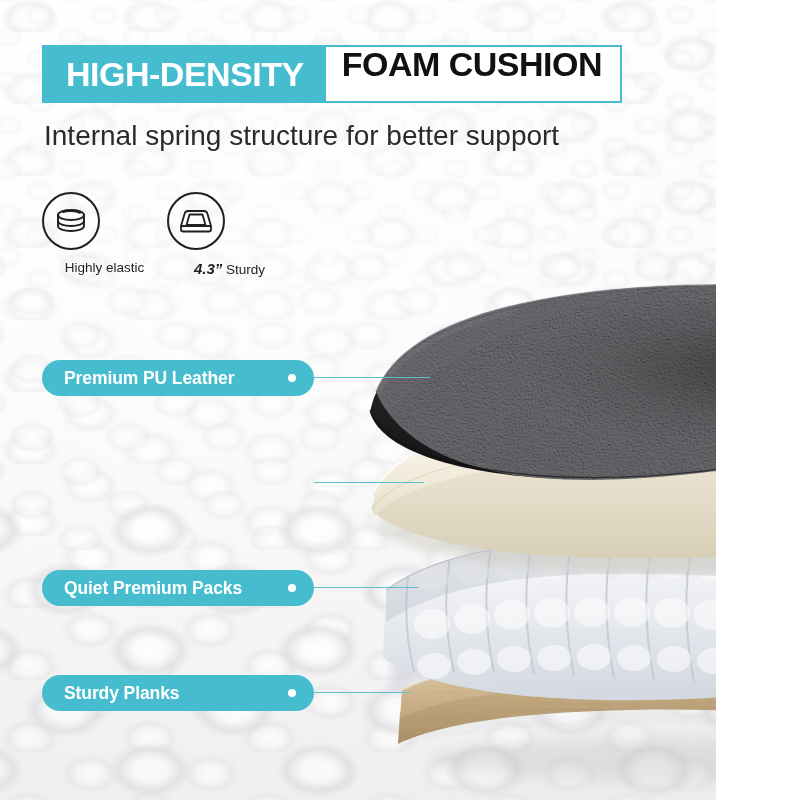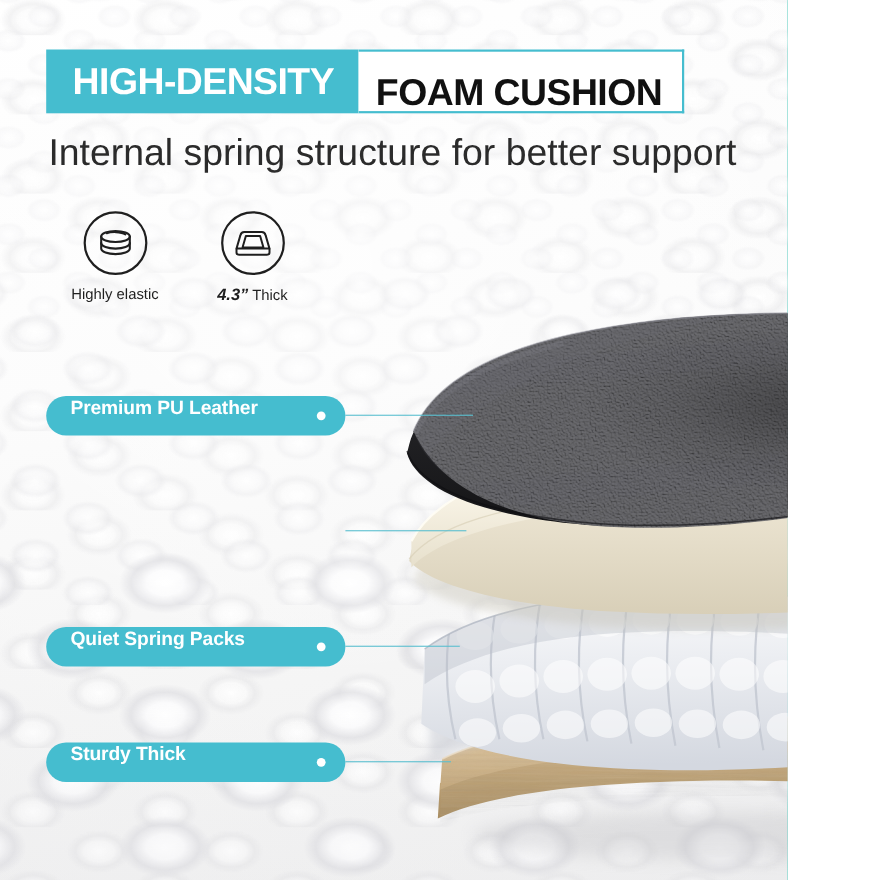--- a/index.html
+++ b/index.html
@@ -10,21 +10,21 @@
     overflow: hidden;
     font-family: "Liberation Sans", sans-serif;
     background: #ffffff;
   }
 
   #stage {
     position: relative;
     width: 716px;
     height: 800px;
     overflow: hidden;
-    background: #14b8a6;
+    background: #d946ef;
   }
 
   
   .bg-base {
     position: absolute;
     inset: 0;
     background: linear-gradient(170deg, #ffffff 0%, #fbfbfb 40%, #f4f4f4 72%, #efefef 100%);
   }
 
   .bg-quilt {
@@ -100,57 +100,56 @@
     letter-spacing: -0.5px;
     white-space: nowrap;
     line-height: 1;
   }
 
   .header-white {
     background: #ffffff;
     border: 2px solid #45BDCF;
     border-left: none;
     display: flex;
-    align-items: flex-end;
+    align-items: flex-start;
     padding: 0 18px 0 16px;
   }
 
   .header-white-text {
     font-size: 34px;
     font-weight: bold;
     color: #111111;
     letter-spacing: -0.5px;
     white-space: nowrap;
     line-height: 1;
   }
 
   .subtitle {
     position: absolute;
     left: 44px;
     top: 120px;
-    font-size: 34px;
+    font-size: 28px;
     color: #2b2b2b;
     font-weight: normal;
     white-space: nowrap;
   }
 
   
   .features {
     position: absolute;
     left: 42px;
     top: 192px;
     display: flex;
     gap: 0;
   }
 
   .feature {
     width: 125px;
     display: flex;
     flex-direction: column;
-    align-items: center;
   }
 
   .feature-circle {
     width: 58px;
     height: 58px;
     border: 2.2px solid #1f1f1f;
     border-radius: 50%;
     display: flex;
     align-items: center;
     justify-content: center;
@@ -191,21 +190,21 @@
     align-items: center;
   }
 
   .pill {
     position: relative;
     width: 272px;
     height: 36px;
     background: #45BDCF;
     border-radius: 18px;
     display: flex;
-    align-items: flex-start;
+    align-items: center;
     padding-left: 22px;
     padding-right: 34px;
   }
 
   .pill-text {
     font-size: 17.5px;
     font-weight: bold;
     color: #ffffff;
     white-space: nowrap;
     letter-spacing: -0.1px;
@@ -492,46 +491,46 @@
         <svg width="40" height="40" viewBox="0 0 40 40">
           <g fill="none" stroke="#1f1f1f" stroke-width="1.8" stroke-linejoin="round">
             <path d="M12,10 L28,10 C30,10 31,11 31.5,13 L35,25 L5,25 L8.5,13 C9,11 10,10 12,10 Z"></path>
             <path d="M13.5,13.5 L26.5,13.5 L29.5,24 L10.5,24 Z"></path>
             <path d="M5,25 L5,28.5 C5,29.6 6,30.5 7.4,30.5 L32.6,30.5 C34,30.5 35,29.6 35,28.5 L35,25"></path>
           </g>
         </svg>
       </div>
       <div class="feature-label">
         <span class="big">4.3”</span>
-        <span>Thick</span>
+        <span>Sturdy</span>
       </div>
     </div>
 
   </div>
 
   <div class="connector" id="l1"></div>
   <div class="connector" id="l2"></div>
   <div class="connector" id="l3"></div>
   <div class="connector" id="l4"></div>
 
   <div class="callout" id="c1">
     <div class="pill">
       <span class="pill-text">Premium PU Leather</span>
       <span class="pill-dot"></span>
     </div>
   </div>
 
 
   <div class="callout" id="c3">
     <div class="pill">
-      <span class="pill-text">Quiet Spring Packs</span>
+      <span class="pill-text">Quiet Premium Packs</span>
       <span class="pill-dot"></span>
     </div>
   </div>
 
   <div class="callout" id="c4">
     <div class="pill">
-      <span class="pill-text">Sturdy Thick</span>
+      <span class="pill-text">Sturdy Planks</span>
       <span class="pill-dot"></span>
     </div>
   </div>
 
 </div>
 
 </body></html>

